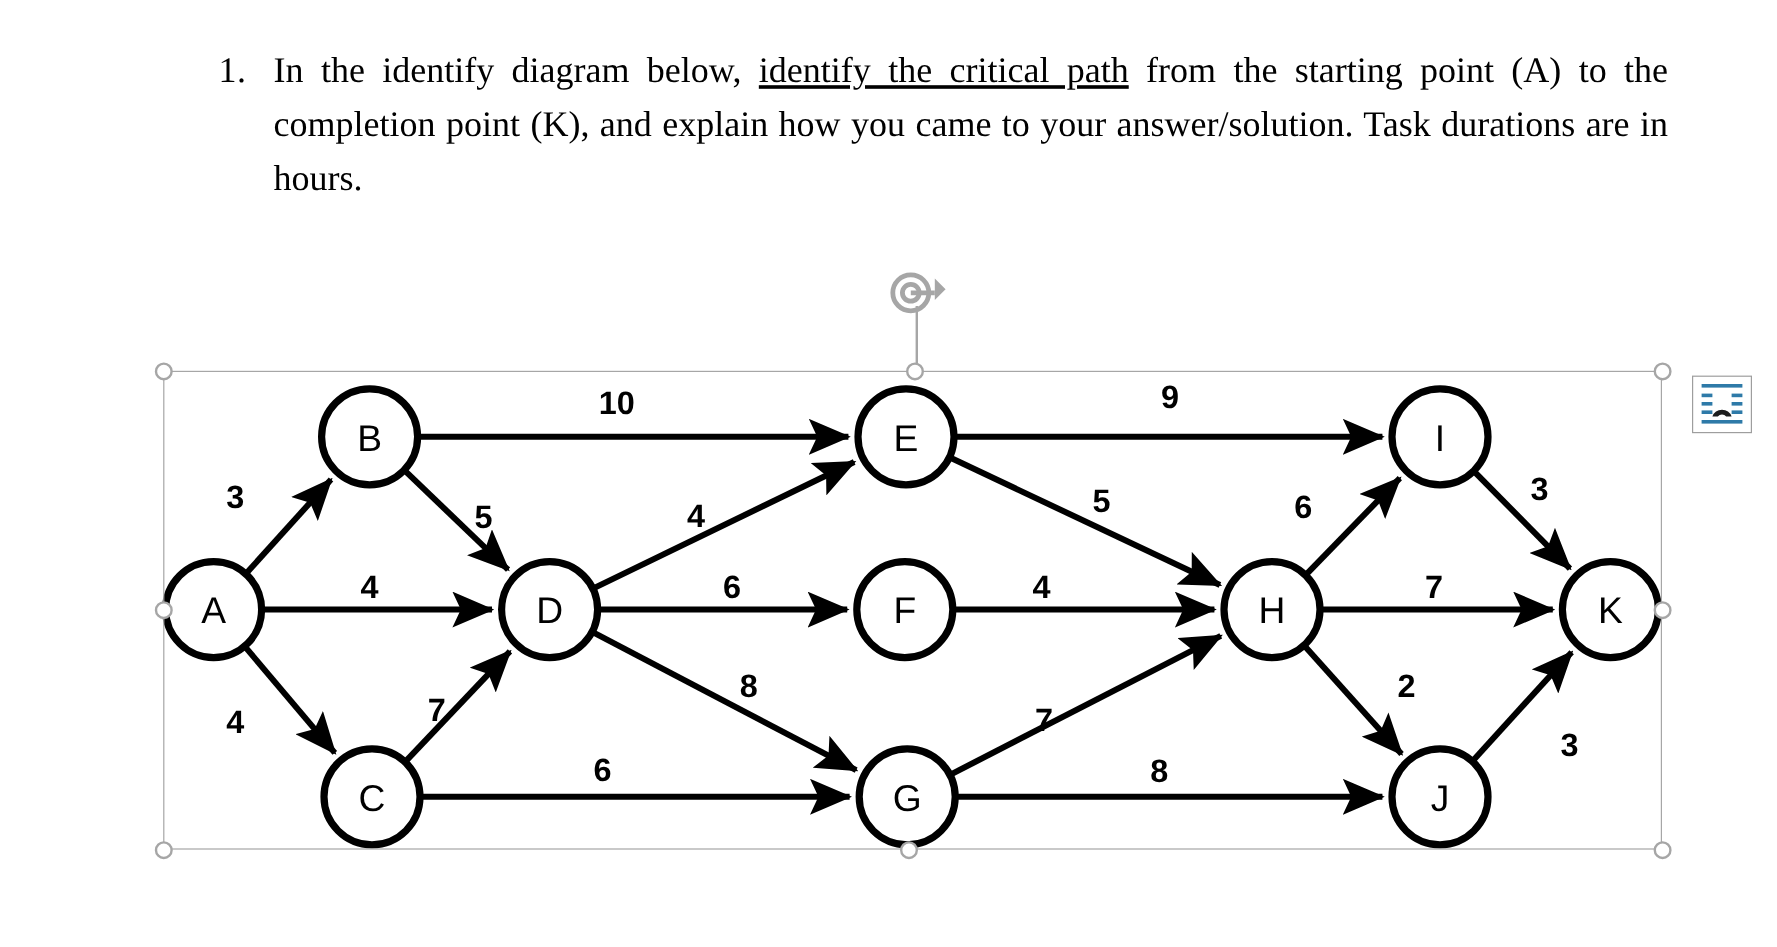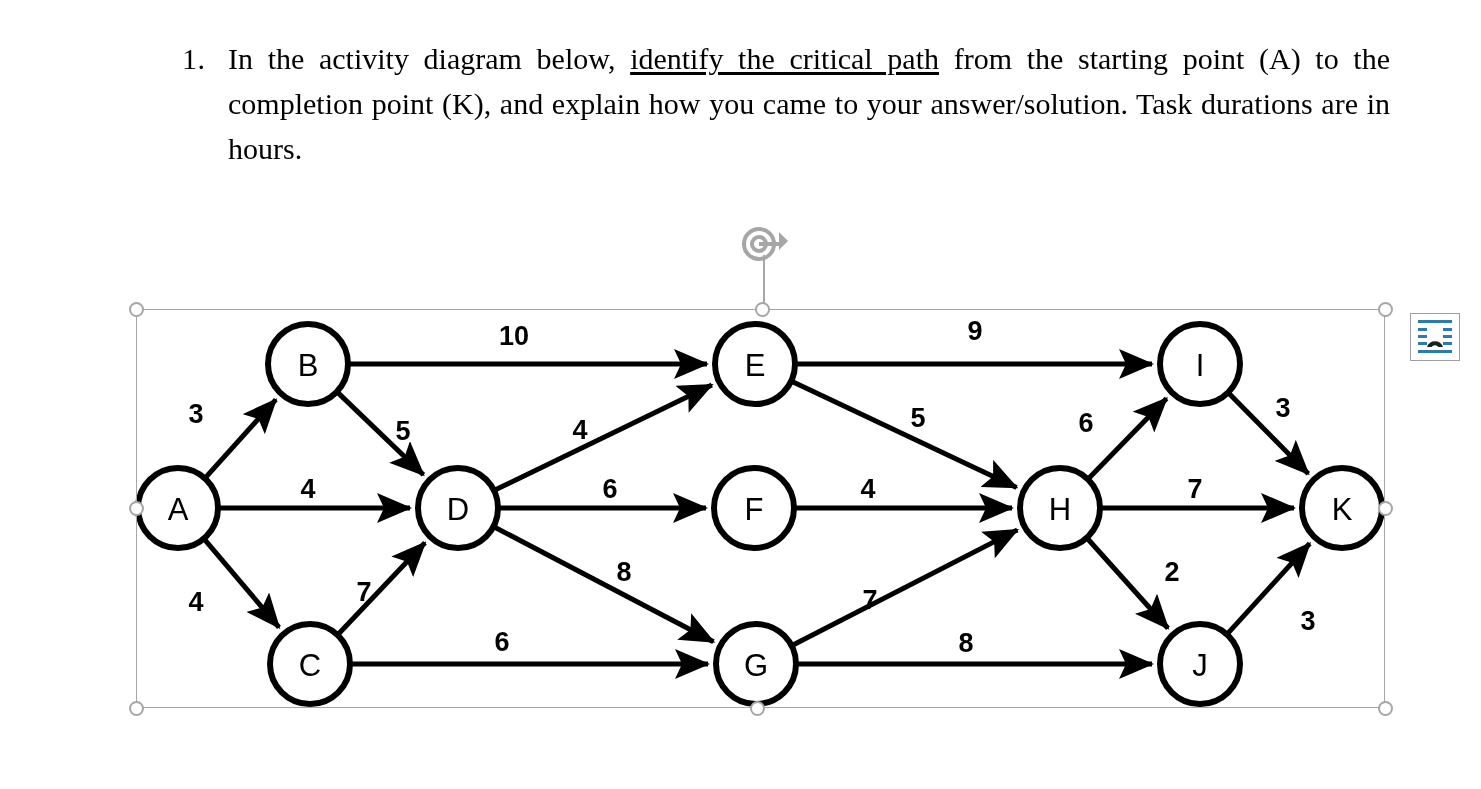--- a/index.html
+++ b/index.html
@@ -87,21 +87,21 @@
     box-sizing:border-box;
   }
 </style>
 </head>
 <body>
 
 <div id="page">
 
   <div class="question">
     <div class="q-num">1.</div>
-    <div class="q-body"><span>In the activity diagram below, </span><span class="u">identify the critical path</span><span> from the starting point (A) to the completion point (K), and explain how you came to your answer/solution.  Task durations are in hours.</span></div>
+    <div class="q-body"><span>In the identify diagram below, </span><span class="u">identify the critical path</span><span> from the starting point (A) to the completion point (K), and explain how you came to your answer/solution.  Task durations are in hours.</span></div>
   </div>
 
   <svg id="diagram" viewBox="0 0 1481 789" xmlns="http://www.w3.org/2000/svg">
     <defs>
       <marker id="arrowhead" markerWidth="7" markerHeight="6" refX="6.6" refY="3" orient="auto" markerUnits="strokeWidth">
         <path d="M0,0 L7,3 L0,6 L1.4,3 Z" fill="#000000"></path>
       </marker>
     </defs>
     <g id="edges-layer">
         <line x1="205.4742268041237" y1="477.5670103092784" x2="275.83505154639175" y2="399.62886597938143" class="edge-line" marker-end="url(#arrowhead)"></line>

